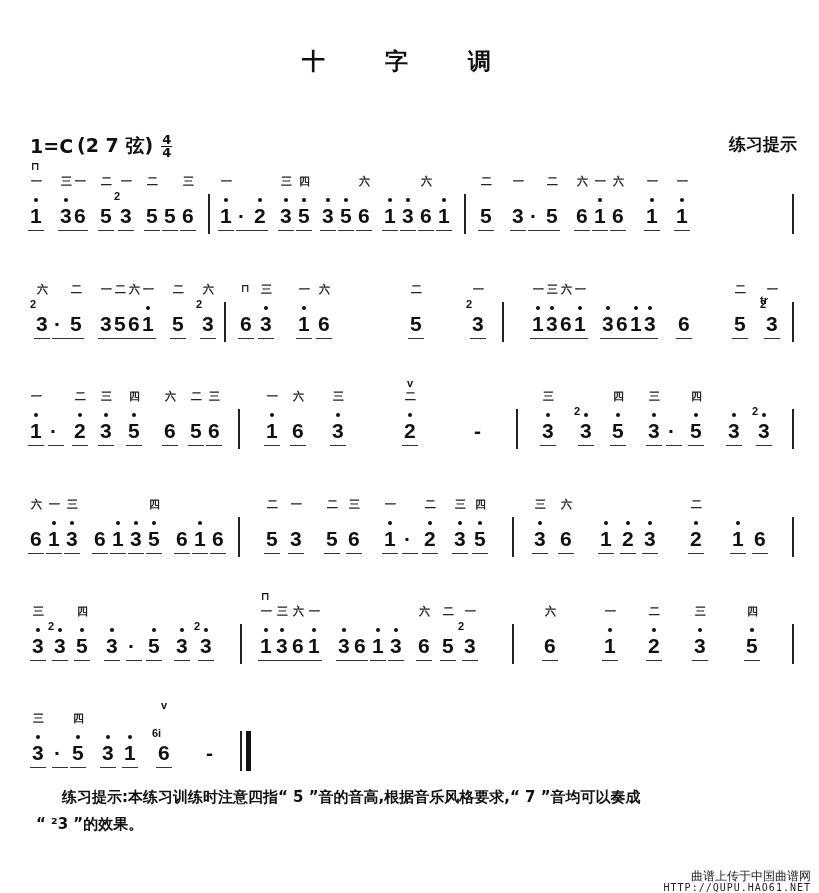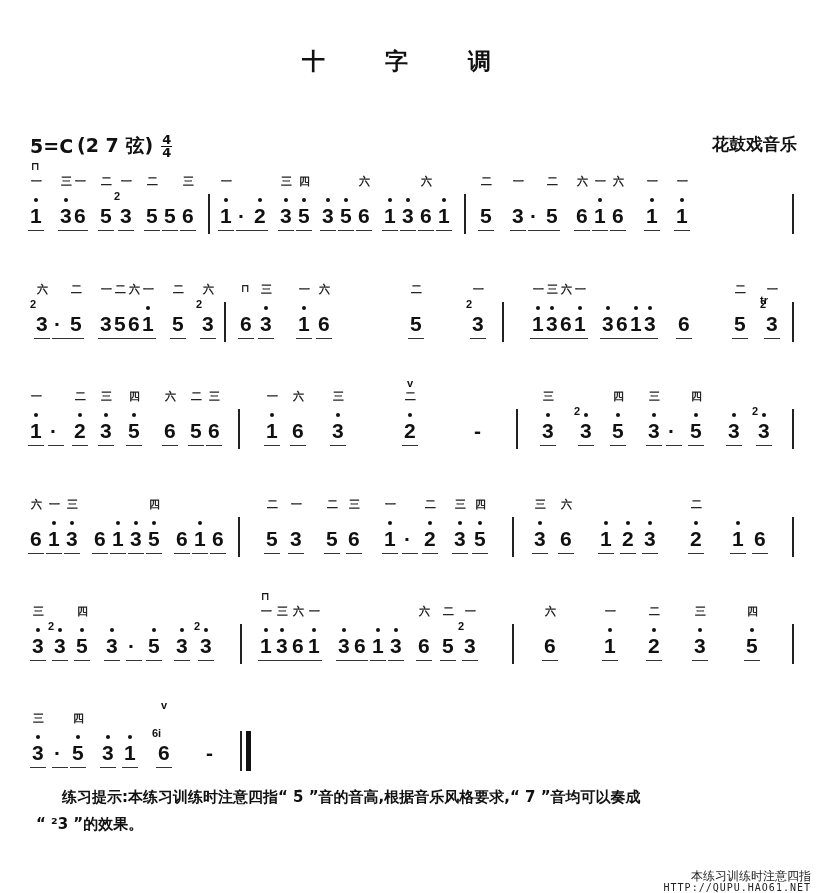--- a/index.html
+++ b/index.html
@@ -22,29 +22,29 @@
   .tip2 { position:absolute; left:36px; top:815px; font-size:15px; font-weight:bold; font-family:"DejaVu Sans",sans-serif; }
   .wm1 { position:absolute; right:8px; top:868px; font-size:12px; color:#222; font-family:"DejaVu Sans",sans-serif; }
   .wm2 { position:absolute; right:8px; top:882px; font-size:10px; color:#222; font-family:"DejaVu Sans Mono",monospace; letter-spacing:1px; }
 </style>
 </head>
 <body>
 
 <div class="title">十 字 调</div>
 
 <div class="key">
-  <span>5=C</span>
+  <span>1=C</span>
   <span>(2 7 弦)</span>
   <span class="frac">
     <span class="num">4</span>
     <span>4</span>
   </span>
 </div>
 
-<div class="source">花鼓戏音乐</div>
+<div class="source">练习提示</div>
 
 <div id="score">
     <div class="row" style="top: 160px;">
       <div class="note" style="left: 2px; top: 44px;">1<span class="dot"></span></div>
       <div class="fing" style="left: 3px; top: 14px;">一</div>
       <div class="mark" style="left: 3px; top: 0px;">⊓</div>
       <div class="ul" style="left: 0px; width: 16px; top: 70px;"></div>
       <div class="note" style="left: 32px; top: 44px;">3<span class="dot"></span></div>
       <div class="fing" style="left: 33px; top: 14px;">三</div>
       <div class="ul" style="left: 30px; width: 16px; top: 70px;"></div>
@@ -435,14 +435,14 @@
       <div class="ul" style="left: 128px; width: 16px; top: 70px;"></div>
       <div class="note" style="left: 178px; top: 44px;">-</div>
       <div class="bar" style="left: 212px; top: 34px;"></div>
       <div class="final-bar" style="left: 218px; top: 34px;"></div>
     </div>
   </div>
 
 <div class="tip">练习提示:本练习训练时注意四指“ 5̇ ”音的音高,根据音乐风格要求,“ 7 ”音均可以奏成</div>
 <div class="tip2">“ ²3 ”的效果。</div>
 
-<div class="wm1">本练习训练时注意四指</div>
+<div class="wm1">曲谱上传于中国曲谱网</div>
 <div class="wm2">HTTP://QUPU.HAO61.NET</div>
 
 </body></html>

